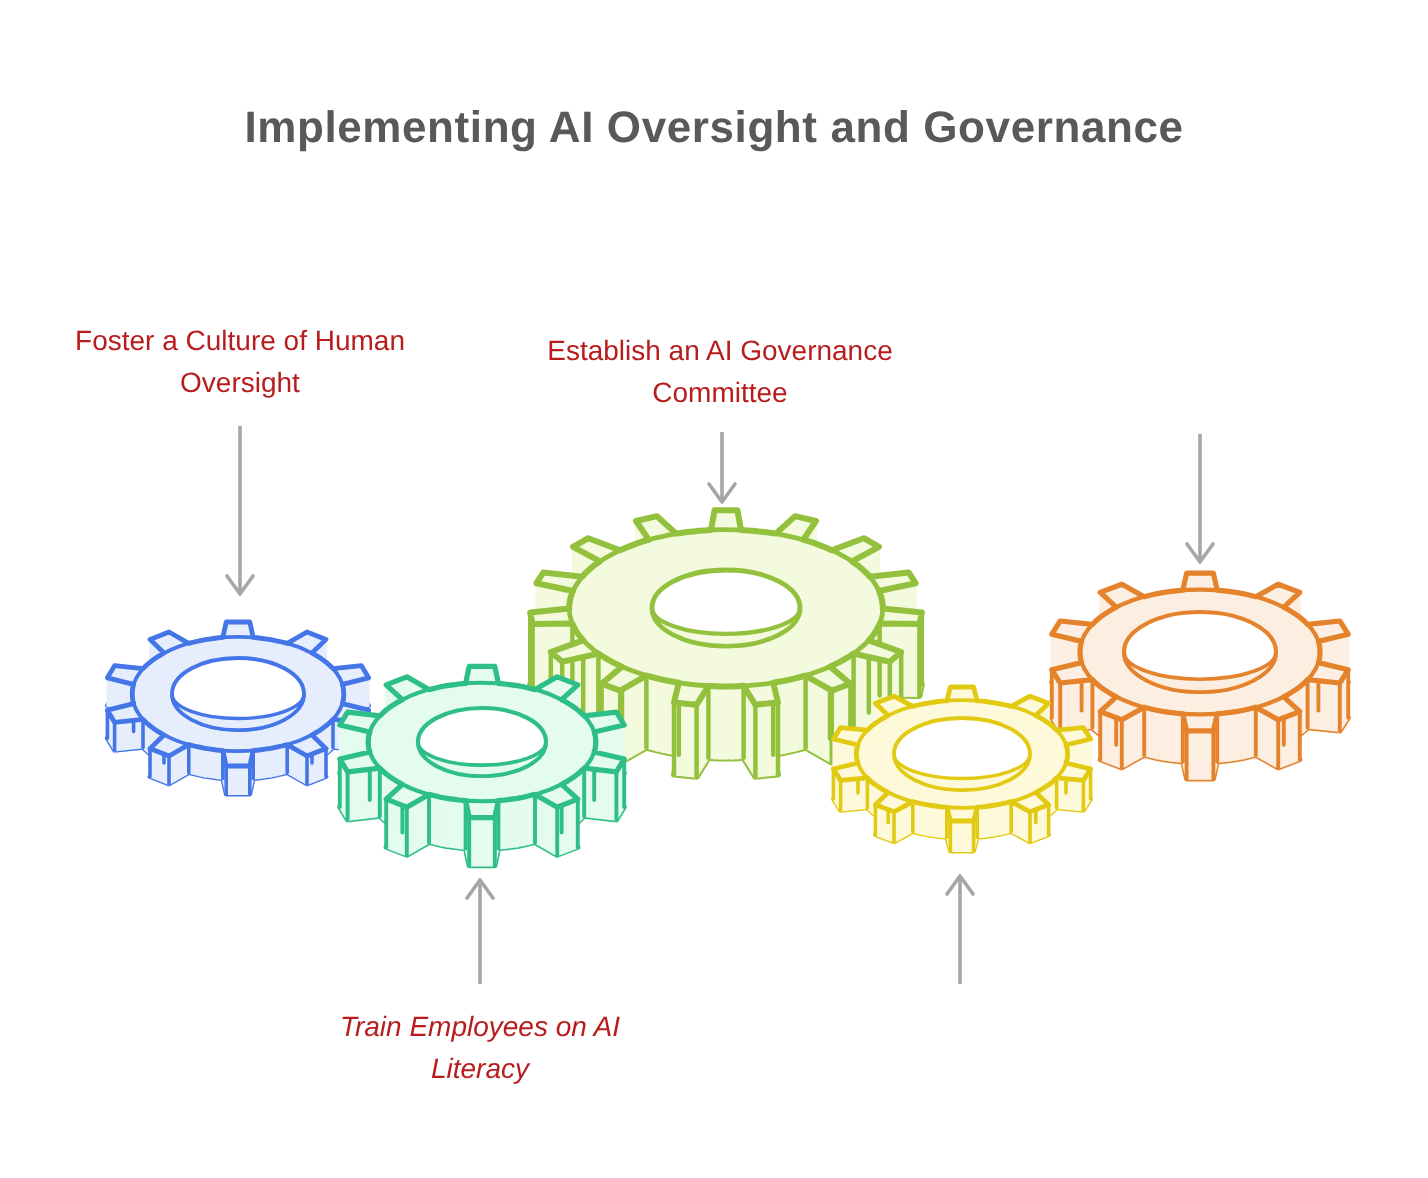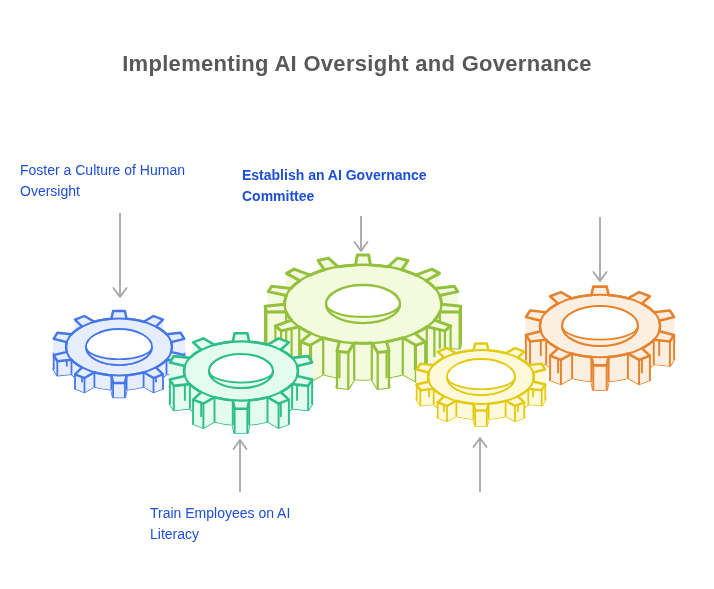--- a/index.html
+++ b/index.html
@@ -13,27 +13,28 @@
   .title{
     position:absolute;top:51px;left:0;width:714px;
     text-align:center;
     font-size:22px;font-weight:bold;
     color:#58595b;
     letter-spacing:0.3px;
   }
   #gear-svg{position:absolute;top:0;left:0;}
   .label{
     position:absolute;
+    text-align:center;
     font-size:14px;line-height:21px;font-weight:400;
-    color:#1d4ed8;
+    color:#b91c1c;
   }
   .l1{left:20px;top:160px;width:200px;}
-  .l2{left:242px;top:165px;width:210px;font-weight:bold;}
+  .l2{left:255px;top:165px;width:210px;}
   .l3{left:485px;top:182px;width:230px;}
-  .l4{left:150px;top:503px;width:180px;}
+  .l4{left:150px;top:503px;width:180px;font-style:italic;}
   .l5{left:395px;top:503px;width:170px;}
 </style>
 </head>
 <body>
 
 <div class="canvas">
   <div class="title">Implementing AI Oversight and Governance</div>
 
   <svg id="gear-svg" width="714" height="589" viewBox="0 0 714 589">
       <g>

